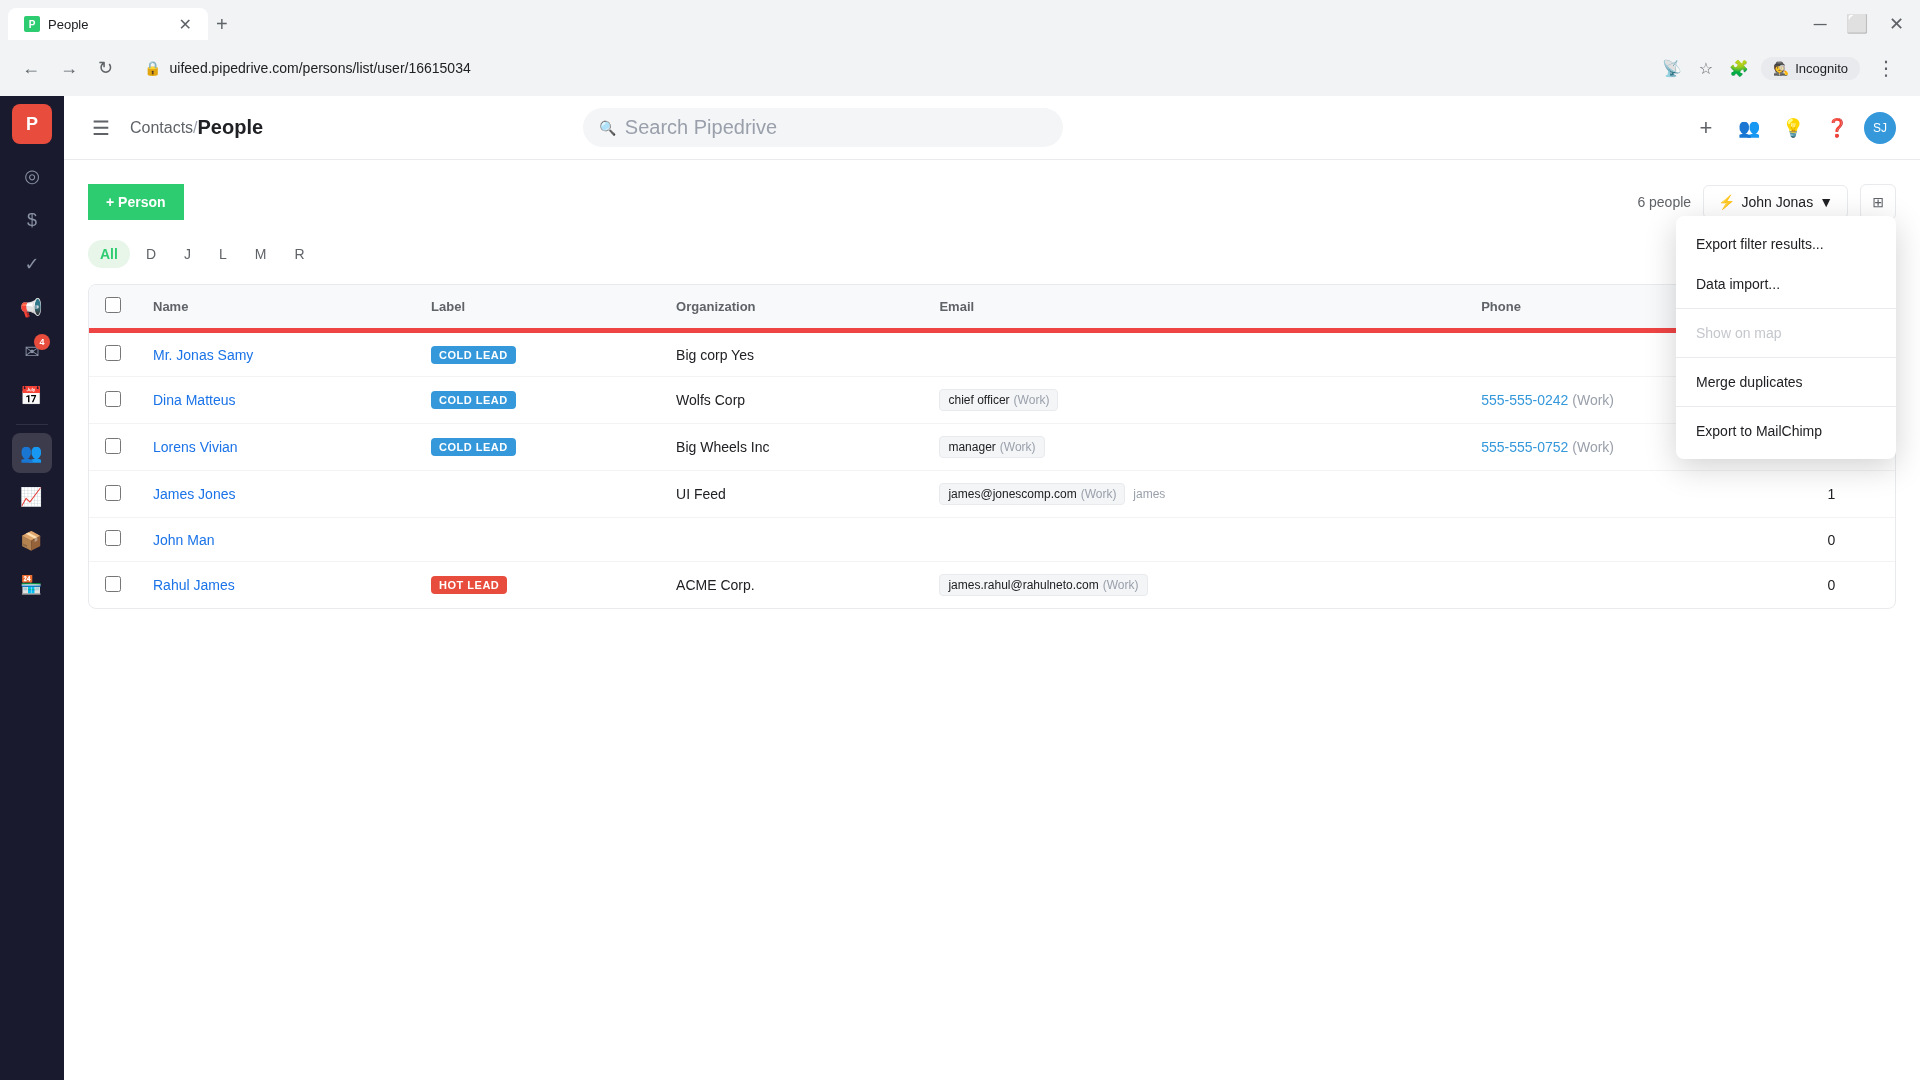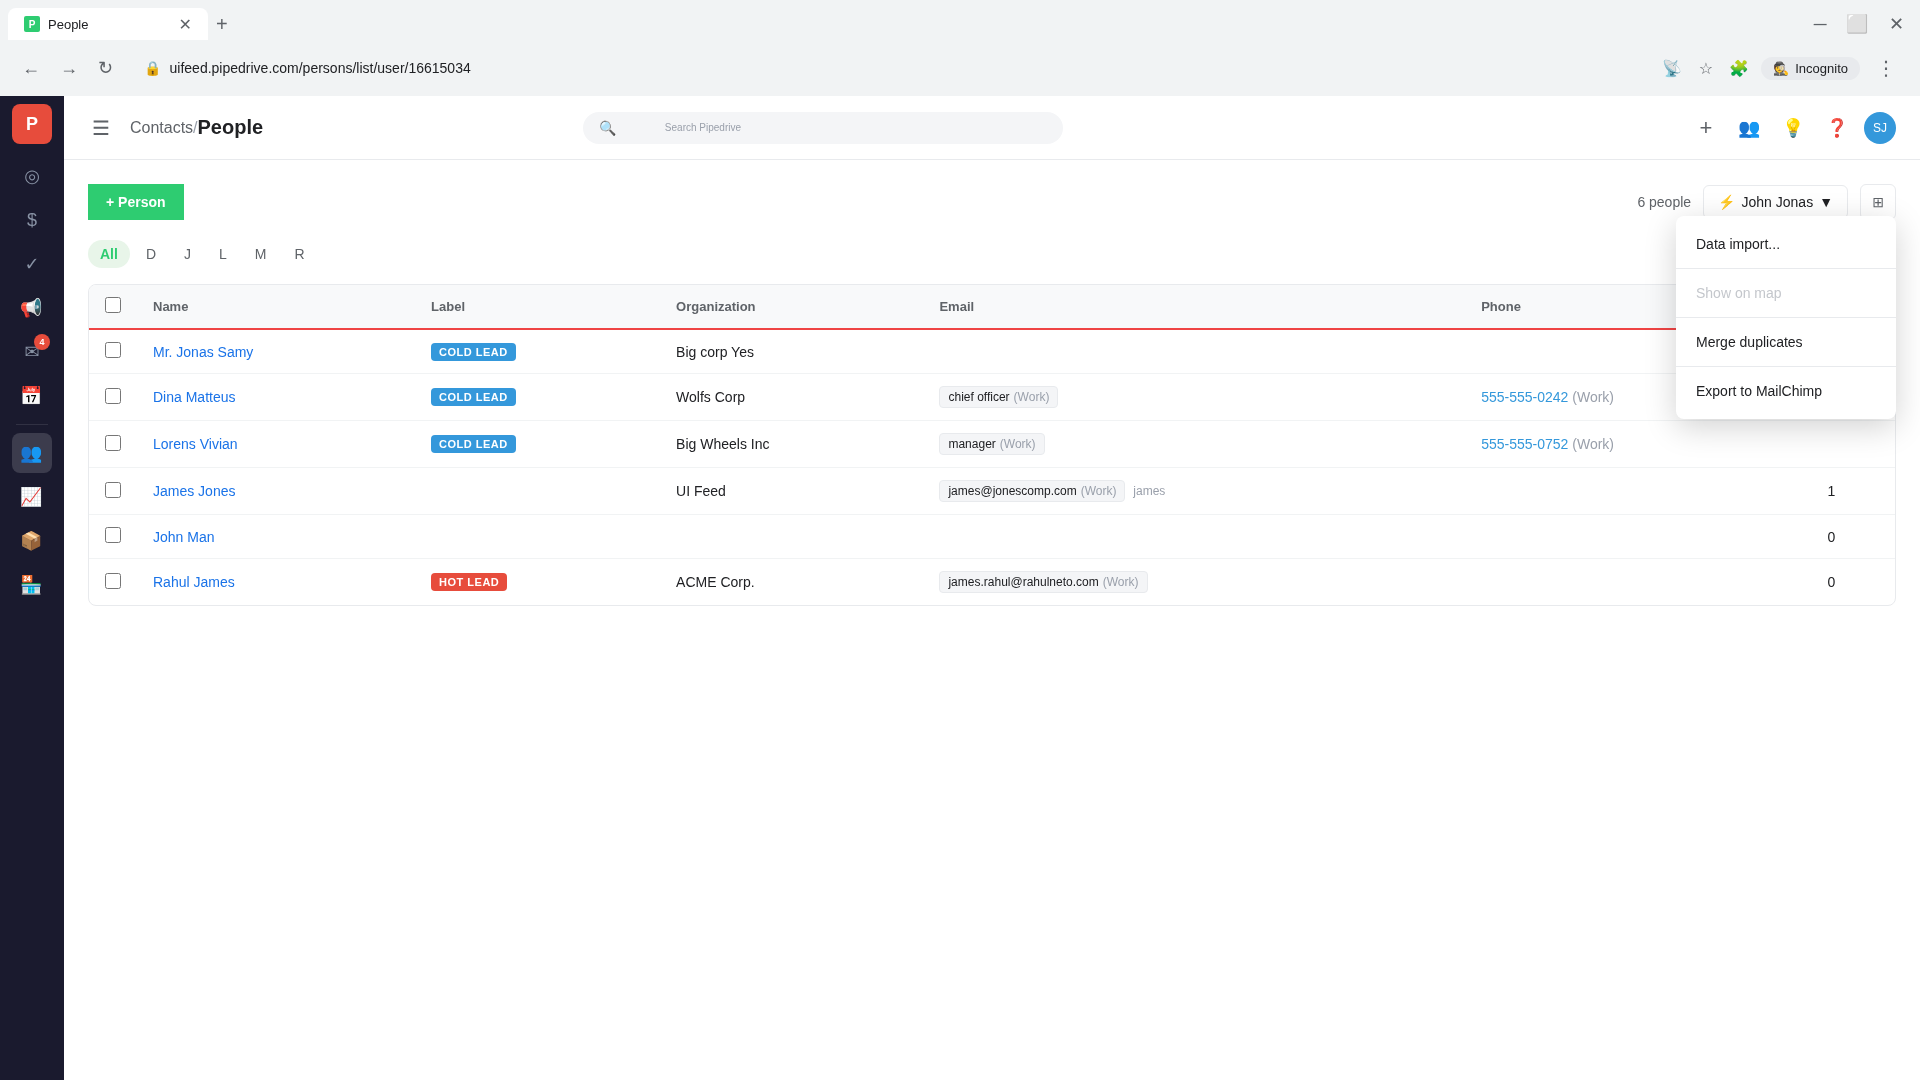--- a/index.html
+++ b/index.html
@@ -37,21 +37,21 @@
 
     
     .main-content { flex: 1; display: flex; flex-direction: column; background: #fff; }
 
     
     .header { display: flex; align-items: center; padding: 0 24px; height: 64px; border-bottom: 1px solid #e8eaed; gap: 16px; }
     .menu-btn { background: none; border: none; cursor: pointer; color: #5f6368; font-size: 20px; padding: 4px; }
     .breadcrumb { display: flex; align-items: center; font-size: 20px; font-weight: 600; color: #202124; }
     .search-bar { flex: 1; max-width: 480px; margin: 0 auto; display: flex; align-items: center; background: #f4f5f7; border-radius: 24px; padding: 8px 16px; gap: 8px; cursor: text; }
     .search-icon { color: #9aa0ab; }
-    .search-placeholder { color: #9aa0ab; font-size: 10px; margin-left: 40px; }
+    .search-placeholder { color: #9aa0ab; font-size: 20px; }
     .header-actions { display: flex; align-items: center; gap: 8px; margin-left: auto; }
     .header-icon-btn { background: none; border: none; cursor: pointer; color: #5f6368; font-size: 18px; padding: 8px; border-radius: 50%; width: 36px; height: 36px; display: flex; align-items: center; justify-content: center; }
     .avatar { width: 32px; height: 32px; background: #3498db; border-radius: 50%; display: flex; align-items: center; justify-content: center; color: white; font-size: 12px; font-weight: normal; cursor: pointer; }
     .add-btn { background: none; border: none; cursor: pointer; width: 36px; height: 36px; border-radius: 50%; display: flex; align-items: center; justify-content: center; font-size: 22px; color: #5f6368; }
 
     
     .content { flex: 1; padding: 24px; position: relative; }
 
     
     .toolbar { display: flex; align-items: center; margin-bottom: 20px; }
@@ -63,21 +63,21 @@
 
     
     .filter-tabs { display: flex; align-items: center; gap: 4px; margin-bottom: 16px; }
     .filter-tab { padding: 6px 12px; border-radius: 20px; font-size: 14px; cursor: pointer; color: #5f6368; background: none; border: none; }
     .filter-tab.active { background: #e8f5e9; color: #2ecc71; font-weight: 600; }
 
     
     .table-container { border: 1px solid #e8eaed; border-radius: 8px; overflow: hidden; }
     table { width: 100%; border-collapse: collapse; }
     thead { background: #f8f9fa; }
-    th { padding: 12px 16px; text-align: left; font-size: 13px; font-weight: 600; color: #5f6368; border-bottom: 2px solid #ef4444; white-space: nowrap; }
+    th { padding: 12px 16px; text-align: left; font-size: 13px; font-weight: 600; color: #5f6368; border-bottom: 5px solid #ef4444; white-space: nowrap; }
     td { padding: 12px 16px; font-size: 14px; color: #202124; border-bottom: 1px solid #f1f3f4; }
     tr:last-child td { border-bottom: none; }
     .checkbox { width: 16px; height: 16px; border: 2px solid #dadce0; border-radius: 3px; cursor: pointer; }
     .label-badge { display: inline-block; padding: 3px 8px; border-radius: 4px; font-size: 11px; font-weight: 700; letter-spacing: 0.5px; }
     .cold-lead { background: #3498db; color: white; }
     .hot-lead { background: #e74c3c; color: white; }
     .email-chip { display: inline-flex; align-items: center; background: #f4f5f7; border: 1px solid #e8eaed; border-radius: 4px; padding: 3px 8px; font-size: 12px; color: #202124; gap: 4px; }
     .email-chip .type { color: #9aa0ab; }
     .phone-link { color: #3498db; text-decoration: none; }
     .phone-type { color: #9aa0ab; }
@@ -299,20 +299,21 @@
                 <span class="email-chip">james.rahul@rahulneto.com <span class="type">(Work)</span></span>
               </td>
               <td></td>
               <td>0</td>
             </tr>
           </tbody>
         </table>
       </div>
 
       <div class="dropdown-menu">
+        <div class="dropdown-item">Export filter results...</div>
         <div class="dropdown-item">Data import...</div>
         <div class="dropdown-divider"></div>
         <div class="dropdown-item disabled">Show on map</div>
         <div class="dropdown-divider"></div>
         <div class="dropdown-item">Merge duplicates</div>
         <div class="dropdown-divider"></div>
         <div class="dropdown-item">Export to MailChimp</div>
       </div>
     </div>
   </div>

